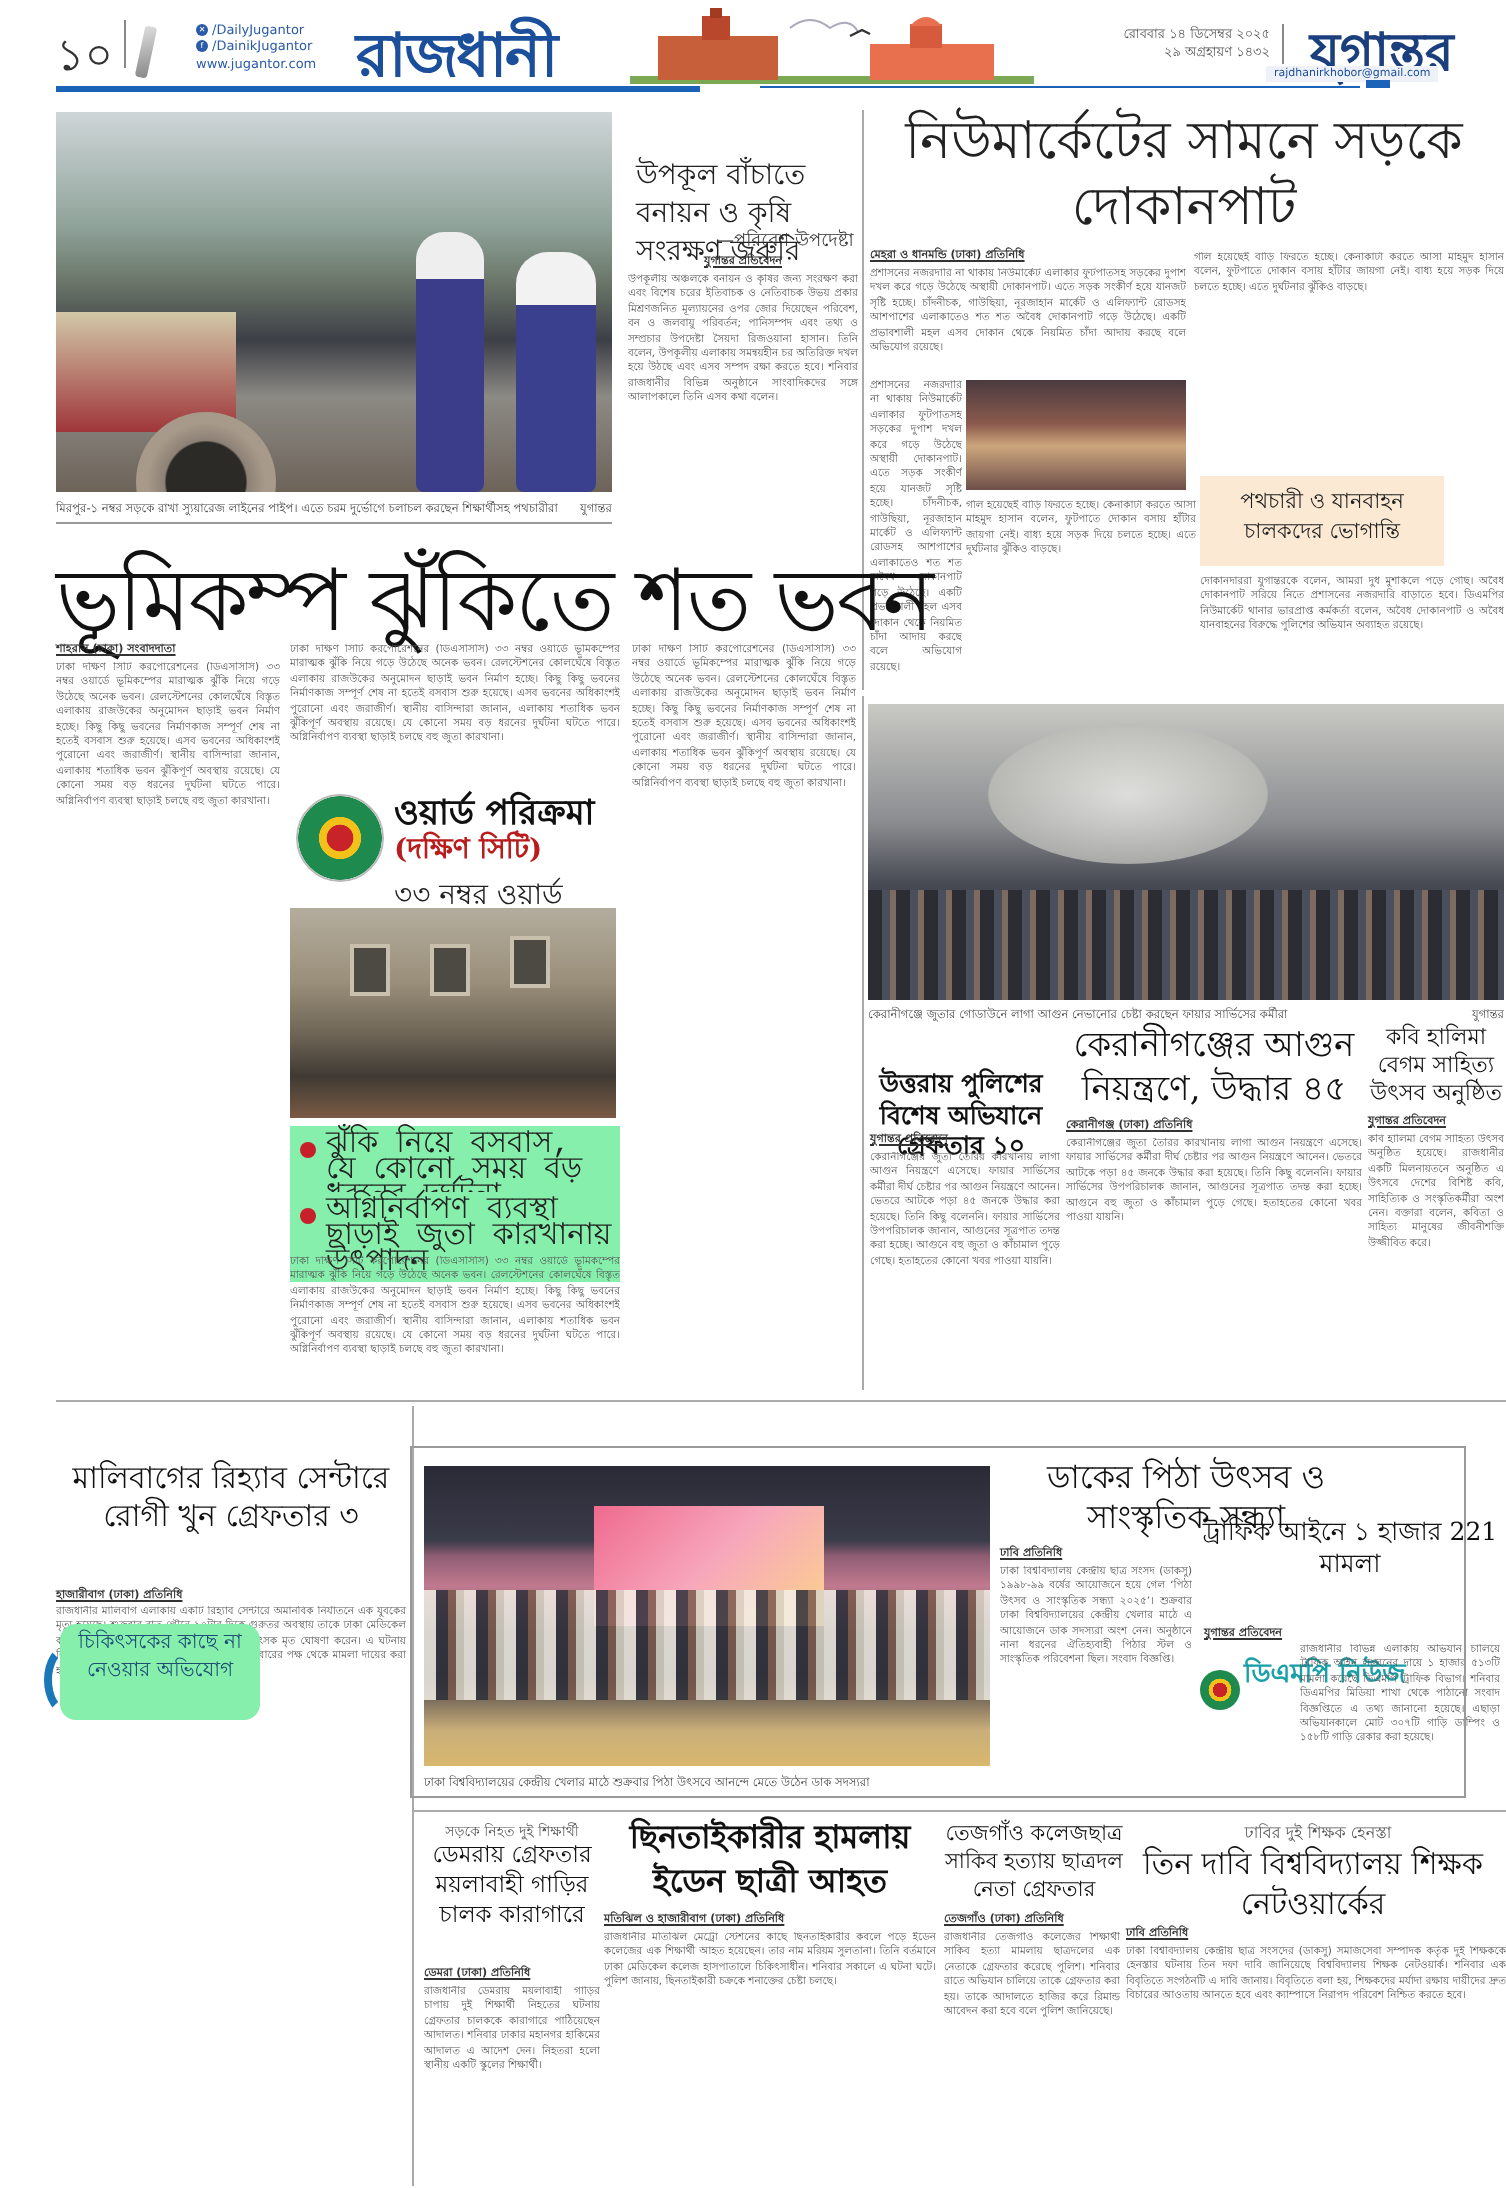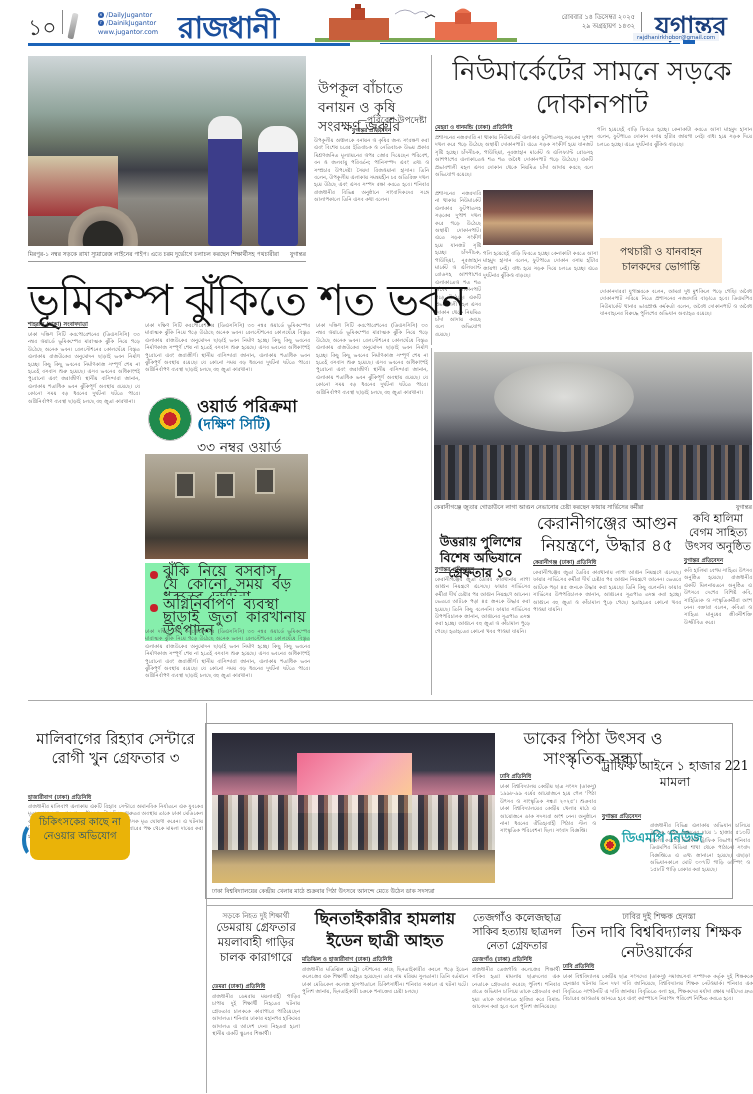--- a/index.html
+++ b/index.html
@@ -51,37 +51,37 @@
 
   .fire-photo { left: 434px; top: 352px; width: 318px; height: 148px;
      background: linear-gradient(180deg,#c9c9c4 0%,#8a8c90 40%,#4a4c55 60%,#2d2e36 80%,#6b5a50 100%); }
   .fire-photo .smoke { position:absolute; left:60px; top:10px; width:140px; height:70px; border-radius:50%; background: radial-gradient(#eeeeea,#bdbdb8 70%, transparent 72%); opacity:.8; }
   .fire-photo .crowd { position:absolute; left:0; bottom:0; width:100%; height:55px; background: repeating-linear-gradient(90deg,#2b2d33 0 7px,#4a4f5c 7px 11px,#7e6b5f 11px 14px); }
   .crowd-photo { left: 483px; top: 246px; width: 117px; height: 103px;
      background: linear-gradient(180deg,#4a3b40 0%,#8b5a4d 40%,#cca67d 60%,#6e4f49 100%); }
 
   .ward-logo { left: 148px; top: 397px; width: 44px; height: 44px; border-radius: 50%; background: radial-gradient(circle,#c9232a 22%,#f2c21a 23% 35%,#1f8a4d 36% 70%,#fff 71%); border: 1px solid #bbb; }
   .ward-title { left: 197px; top: 393px; font-size: 17px; font-weight: bold; color: #111; font-family: "DejaVu Serif", serif; }
-  .ward-sub { left: 197px; top: 413px; font-size: 14px; color: #0369a1; font-weight: bold; font-family: "DejaVu Serif", serif; }
+  .ward-sub { left: 197px; top: 413px; font-size: 14px; color: #b91c1c; font-weight: bold; font-family: "DejaVu Serif", serif; }
   .ward-no { left: 165px; top: 436px; font-size: 14px; font-family: "DejaVu Serif", serif; margin-left: 32px; }
   .ward-photo { left: 145px; top: 454px; width: 163px; height: 105px;
      background: linear-gradient(180deg,#b4ad9e 0%,#9a8f7a 35%,#6e6556 60%,#3f3a33 80%,#7a5a45 100%); }
   .ward-photo .win { position:absolute; width:20px; height:26px; background:#4d4a44; border:2px solid #c8c0ad; }
   .ward-point { font-size: 15px; line-height: 13px; background: #86efac; padding: 3px 4px 3px 18px; position: absolute; font-family: Liberation Mono, monospace; }
   .ward-point::before { content: ""; position: absolute; left: 5px; top: 8px; width: 8px; height: 8px; border-radius: 50%; background: #c7202b; }
 
   .hl-s { font-family: "DejaVu Serif", serif; text-align: center; color: #111; }
 
   .event-photo { left: 212px; top: 733px; width: 283px; height: 150px;
      background: linear-gradient(180deg,#2a2a36 0%,#3b3c4a 25%,#8e5d73 30%,#c17a8f 40%,#564b52 55%,#3e3b44 70%,#c9ae7a 88%,#d9b86e 100%); }
   .event-photo .banner { position:absolute; left:85px; top:20px; width:115px; height:60px; background: linear-gradient(135deg,#ef6a8f,#f7a7bc,#fcd38b); }
   .event-photo .people { position:absolute; left:0; top:62px; width:100%; height:55px; background: repeating-linear-gradient(90deg,#f2efe6 0 6px,#2d2f3a 6px 12px,#7b5a4c 12px 16px,#d8d4c6 16px 20px); opacity: .85; }
   .event-box { left: 205px; top: 723px; width: 528px; height: 176px; border: 1px solid #999; }
 
-  .callout { left: 30px; top: 812px; width: 100px; height: 48px; background: #eab308; border-radius: 8px; font-size: 10px; line-height: 14px; text-align: center; color: #1c4d77; padding-top: 3px; font-family: "DejaVu Serif", serif; }
+  .callout { left: 30px; top: 812px; width: 100px; height: 48px; background: #86efac; border-radius: 8px; font-size: 10px; line-height: 14px; text-align: center; color: #1c4d77; padding-top: 3px; font-family: "DejaVu Serif", serif; }
   .callout::before { content: ""; position: absolute; left: -8px; top: 10px; width: 16px; height: 28px; border-radius: 50%; border: 4px solid #1b78b8; border-right-color: transparent; border-top-color: transparent; border-bottom-color: transparent; }
 
   .dmp-logo { left: 600px; top: 835px; width: 20px; height: 20px; border-radius: 50%; background: radial-gradient(circle,#c9232a 25%,#f2c21a 26% 40%,#1f8a4d 41% 80%,#fff 81%); }
   .dmp-label { left: 622px; top: 834px; font-size: 13px; line-height: 8px; color: #1aa0a8; font-weight: bold; }
 
   .vrule { width: 1px; background: #aaa; }
   .hrule { height: 1px; background: #aaa; }
 </style>
 </head>
 <body>

